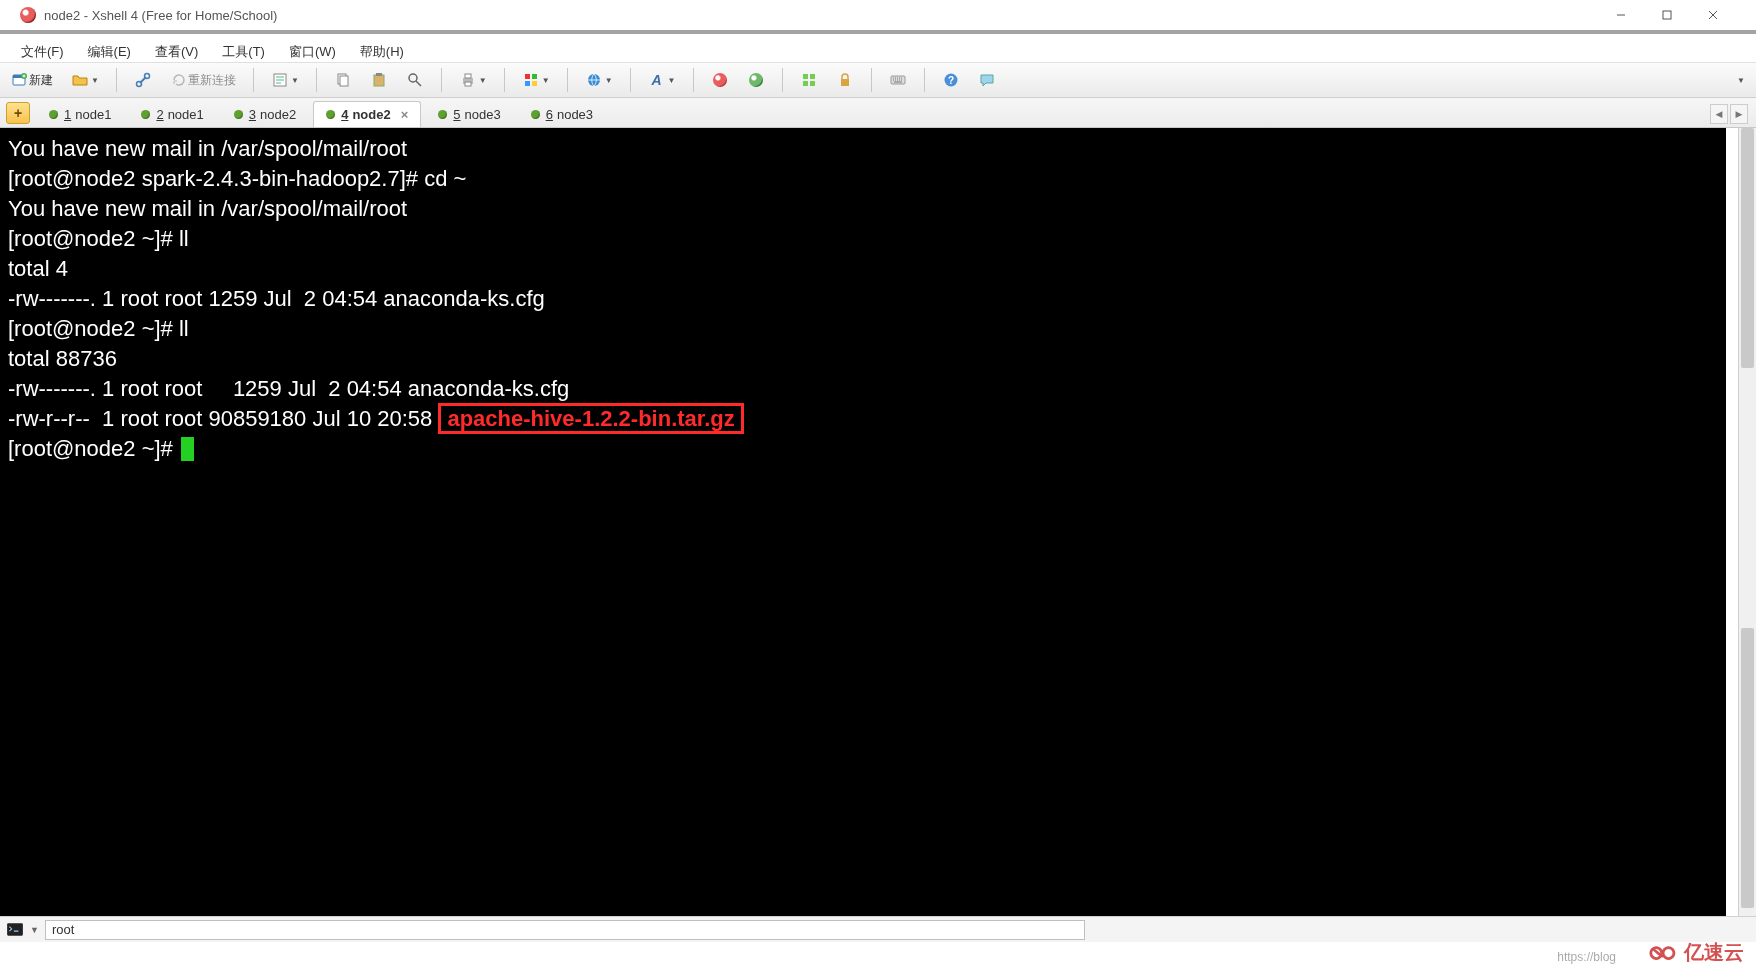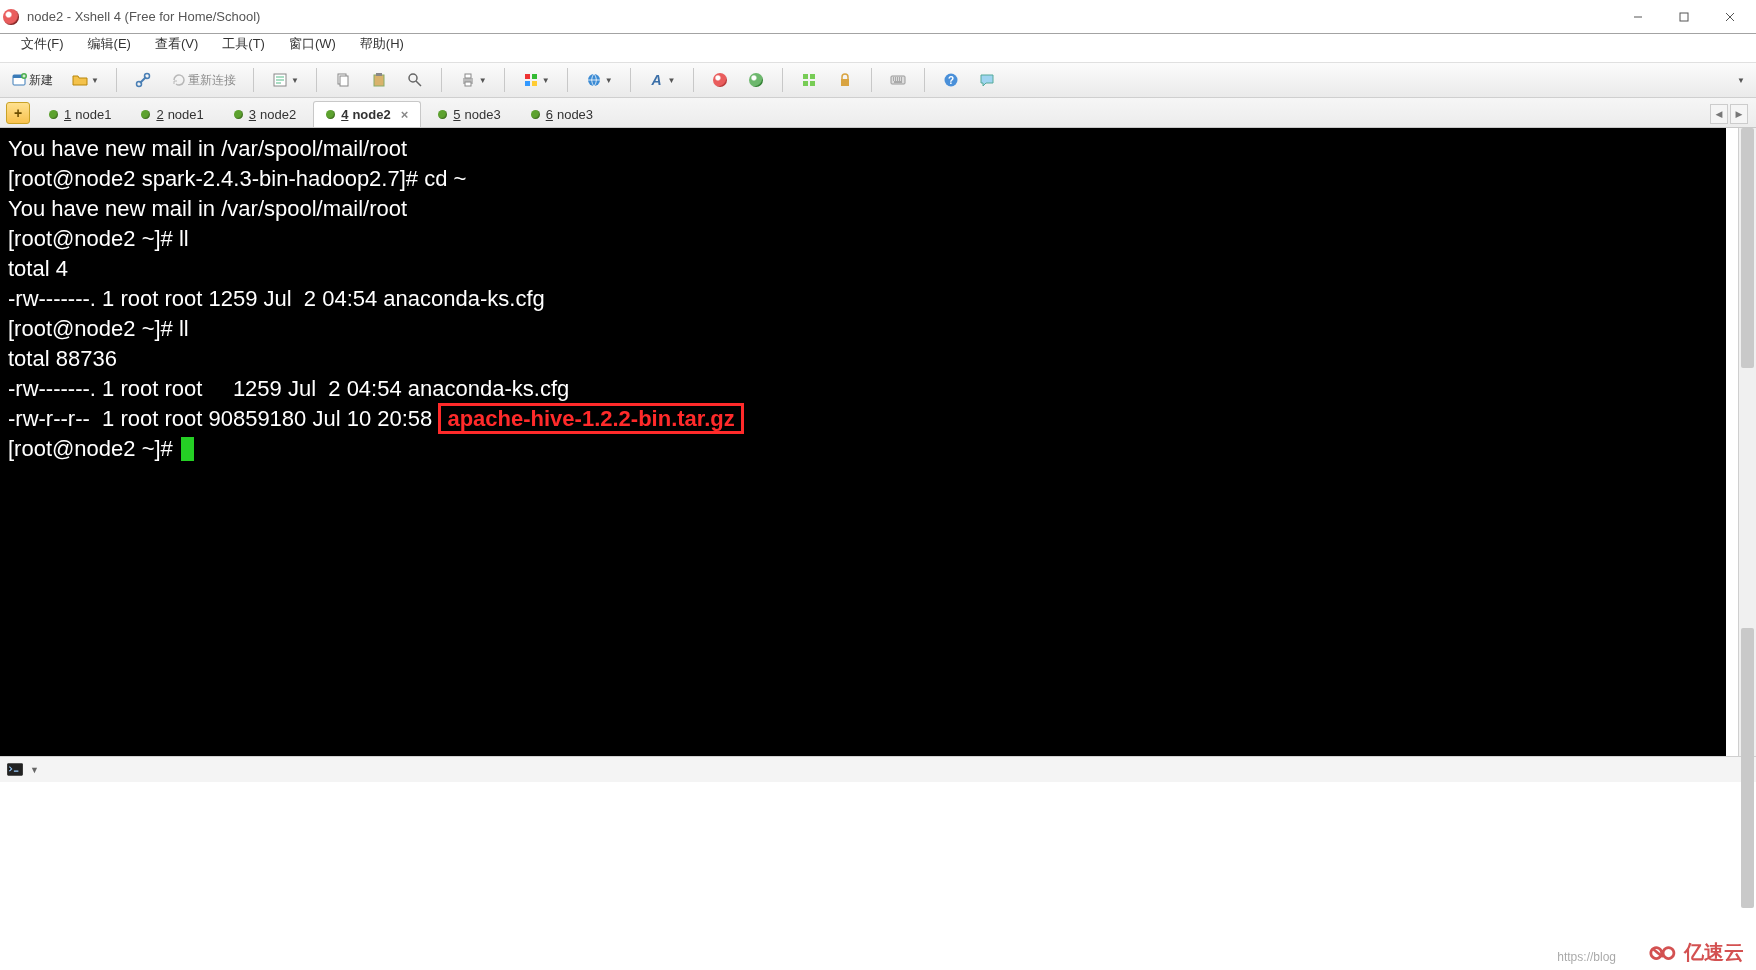--- a/index.html
+++ b/index.html
@@ -1,26 +1,26 @@
 <!DOCTYPE html>
 <html><head>
 <meta charset="utf-8">
 <style>
 * { margin:0; padding:0; box-sizing:border-box; font-family:"Microsoft YaHei","Segoe UI",Tahoma,sans-serif; }
 html,body { width:1756px; height:970px; background:#fff; overflow:hidden; }
 
 
-.titlebar { height:34px; display:flex; align-items:center; padding:0 3px; background:#fff; border-bottom:1px solid #a3a3a3; }
+.titlebar { height:34px; display:flex; align-items:center; padding:0 20px; background:#fff; border-bottom:4px solid #a3a3a3; }
 .titlebar .app-icon { width:16px; height:16px; margin-right:8px; border-radius:50%; background:radial-gradient(circle at 35% 35%,#fff 0 15%,#e95d5d 25% 60%,#b63636 70%); box-shadow:inset -1px -1px 1px rgba(0,0,0,.3); }
 .titlebar .title-text { font-size:13px; color:#555; }
 .titlebar .win-controls { margin-left:auto; display:flex; }
 .titlebar .win-btn { width:46px; height:30px; display:flex; align-items:center; justify-content:center; color:#666; font-size:12px; }
 
 
-.menubar { height:28px; display:flex; align-items:flex-start; padding:0 12px; gap:6px; background:#fff; font-size:13px; color:#333; }
+.menubar { height:28px; display:flex; align-items:flex-end; padding:0 12px; gap:6px; background:#fff; font-size:13px; color:#333; }
 .menubar .menu-item { padding:1px 9px; cursor:default; }
 
 
 .toolbar { height:36px; display:flex; align-items:center; padding:0 6px; gap:8px; background:linear-gradient(#fbfbfb,#eaeaea); border-top:1px solid #e0e0e0; border-bottom:1px solid #cfcfcf; }
 .tb-btn { height:28px; display:flex; align-items:center; padding:0 4px; border:1px solid transparent; border-radius:3px; cursor:default; font-size:12px; color:#333; }
 .tb-btn .drop { margin-left:2px; font-size:8px; color:#555; }
 .tb-sep { width:1px; height:24px; background:#c8c8c8; margin:0 4px; }
 .tb-ico { width:18px; height:18px; display:flex; align-items:center; justify-content:center; font-size:14px; }
 .tb-ico svg { width:16px; height:16px; }
 
@@ -29,21 +29,21 @@
 .tabstrip .newtab { width:24px; height:22px; margin:0 6px 3px 2px; display:flex; align-items:center; justify-content:center; background:linear-gradient(#ffe18f,#f8c24f); border:1px solid #c9a227; border-radius:3px; font-weight:bold; color:#6b4d00; font-size:14px; }
 .tab { height:26px; display:flex; align-items:center; padding:0 12px; margin-right:4px; border:1px solid transparent; border-bottom:none; border-radius:3px 3px 0 0; font-size:13px; color:#333; cursor:default; position:relative; }
 .tab .dot { width:9px; height:9px; border-radius:50%; background:#5da22f; margin-right:6px; box-shadow:inset -1px -1px 1px rgba(0,0,0,.3); }
 .tab .num { text-decoration:underline; margin-right:4px; }
 .tab.active { background:#fff; border-color:#c8c8c8; font-weight:bold; }
 .tab.active .close-x { margin-left:10px; font-size:13px; color:#888; }
 .tabstrip .tab-nav { margin-left:auto; display:flex; gap:2px; padding-right:4px; padding-bottom:3px; }
 .tabstrip .tab-nav .nav-btn { width:18px; height:20px; border:1px solid #ccc; background:#f5f5f5; font-size:9px; color:#777; display:flex; align-items:center; justify-content:center; }
 
 
-.termwrap { position:relative; height:628px; display:flex;gap:12px; }
+.termwrap { position:relative; height:788px; display:flex;gap:12px; }
 .terminal { flex:1; background:#000; color:#fff; font-family:Consolas,"DejaVu Sans Mono",monospace; font-size:22px; line-height:30px; padding:6px 8px; white-space:pre; overflow:hidden; }
 .terminal .hl { color:#ff2a2a; border:3px solid #ff2a2a; padding:0 6px; font-weight:bold; }
 .terminal .cursor { display:inline-block; width:13px; height:24px; background:#25d025; vertical-align:text-bottom; margin-left:2px; }
 .vscroll { width:18px; background:#f0f0f0; border-left:1px solid #cfcfcf; position:relative; }
 .vscroll .thumb { position:absolute; left:2px; right:2px; top:0; height:240px; background:#c9c9c9; border-radius:2px; }
 .vscroll .thumb2 { position:absolute; left:2px; right:2px; top:500px; height:280px; background:#c9c9c9; border-radius:2px; }
 
 
 .bottombar { height:26px; display:flex; align-items:center; padding:2px 6px; gap:6px; background:#f4f4f4; border-top:1px solid #d0d0d0; }
 .bottombar .b-ico { width:18px; height:18px; display:flex; align-items:center; justify-content:center; }
@@ -317,20 +317,21 @@
 </div>
 
 <div class="bottombar">
   <div class="b-ico">
       <svg viewBox="0 0 16 16">
         <rect x="1" y="2" width="14" height="11" rx="1" fill="#222"></rect>
         <path d="M3 5l2 2-2 2M7 9h4" stroke="#9cf" stroke-width="1"></path>
       </svg>
     </div>
   <span style="font-size:9px;color:#666">▼</span>
+  <input class="b-input" value="root" style="">
   <div class="faded-url">https://blog</div>
   <div class="watermark">
     <svg viewBox="0 0 50 30">
         <path d="M10 15a8 8 0 1 1 0 .1zM28 15a8 8 0 1 1 0 .1z" fill="none" stroke="#c33" stroke-width="4"></path>
         <path d="M14 10c4 2 8 8 14 10" fill="none" stroke="#c33" stroke-width="4"></path>
       </svg>
     <span>亿速云</span>
   </div>
 </div>
 

